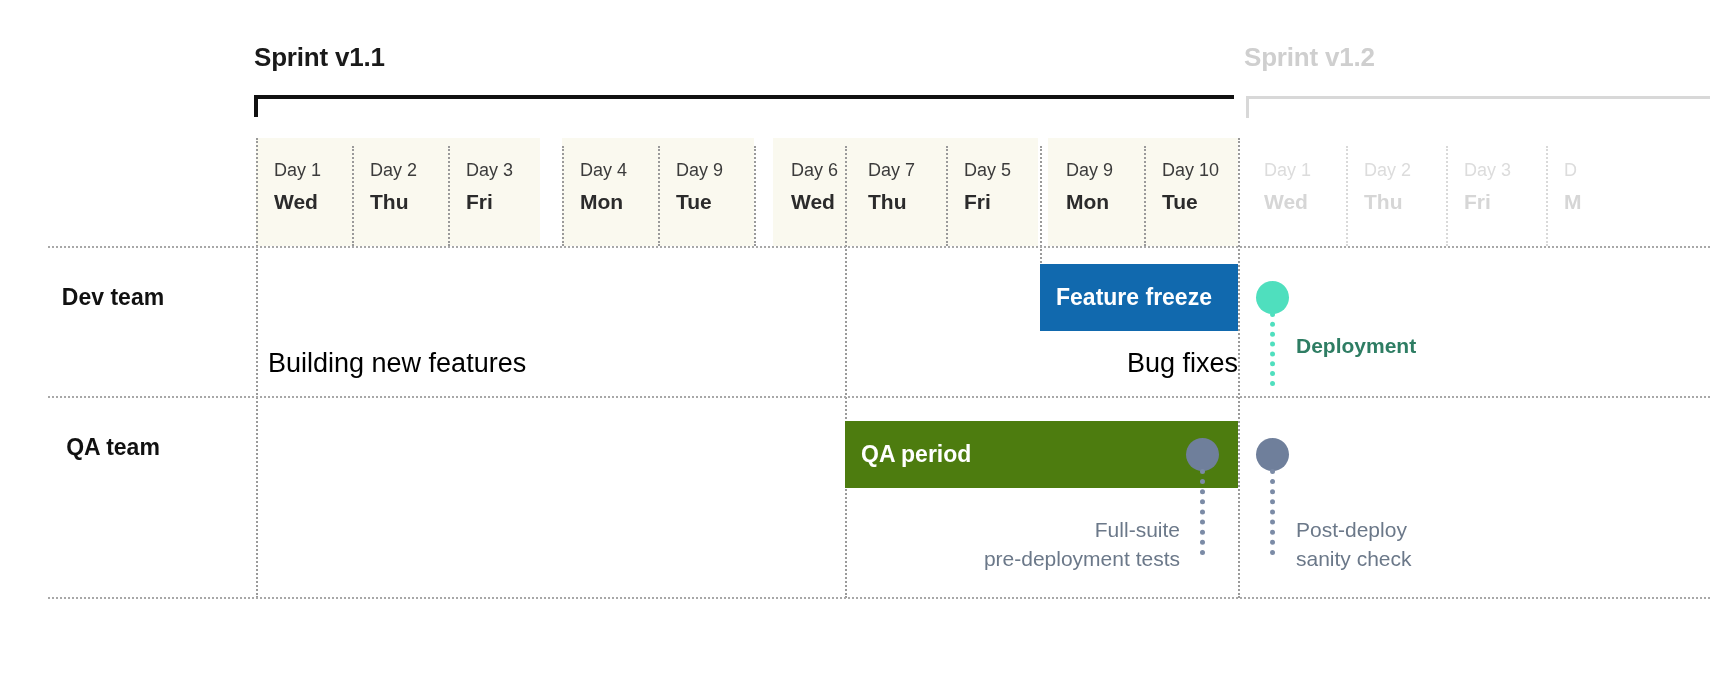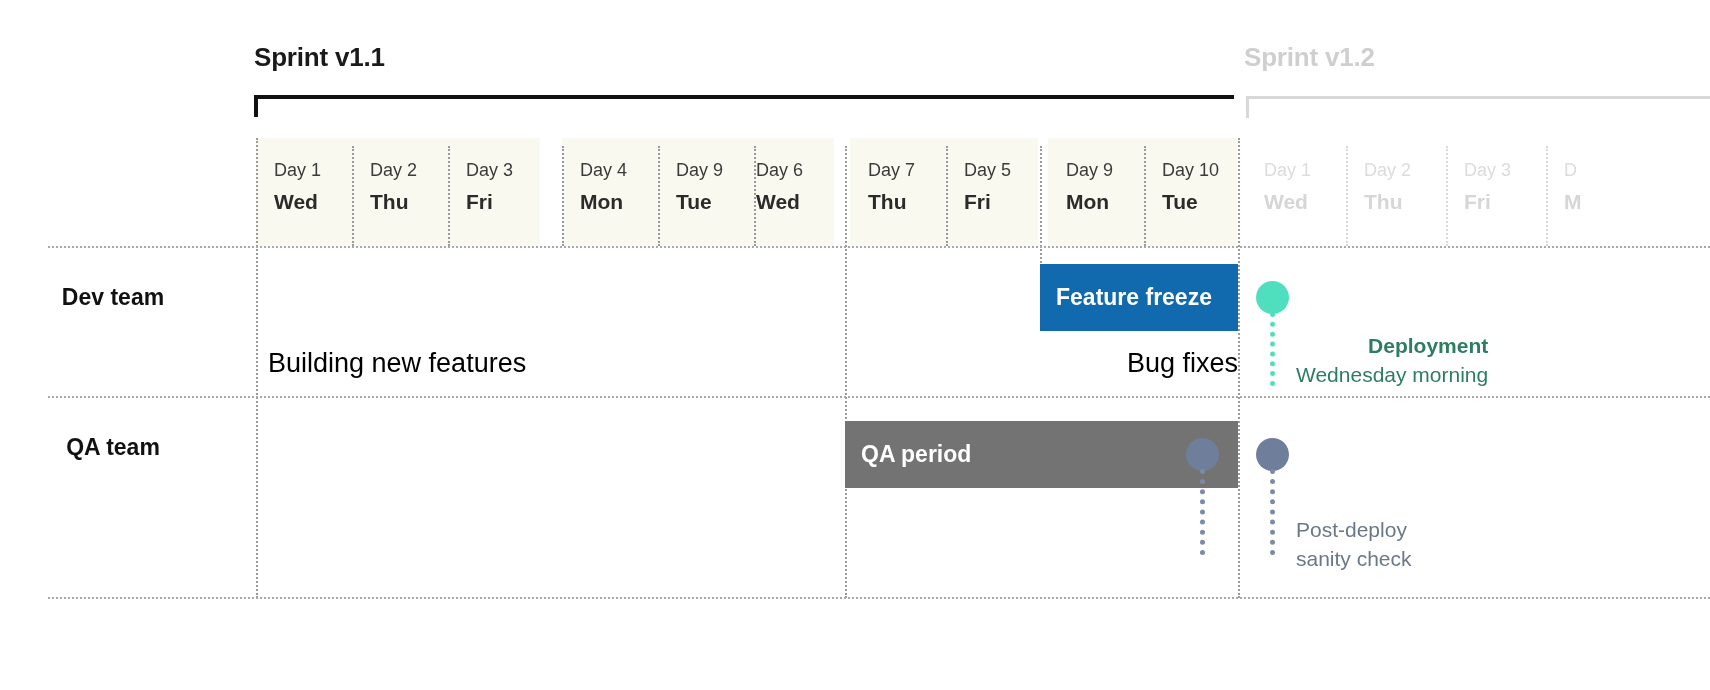--- a/index.html
+++ b/index.html
@@ -132,21 +132,21 @@
   </div>
 
   <div class="daycell" style="left:562px;width:96px;text-decoration:underline;">
     <div class="dnum">Day 4</div>
     <div class="dday">Mon</div>
   </div>
   <div class="daycell" style="left:658px;width:96px;">
     <div class="dnum">Day 9</div>
     <div class="dday">Tue</div>
   </div>
-  <div class="daycell" style="left:738px;width:96px;">
+  <div class="daycell" style="left:773px;width:96px;">
     <div class="dnum">Day 6</div>
     <div class="dday">Wed</div>
   </div>
   <div class="daycell" style="left:850px;width:96px;">
     <div class="dnum">Day 7</div>
     <div class="dday">Thu</div>
   </div>
   <div class="daycell" style="left:946px;width:92px;">
     <div class="dnum">Day 5</div>
     <div class="dday">Fri</div>
@@ -201,33 +201,36 @@
   <div class="rowlabel" style="left:0px;top:284px;width:226px;">Dev team</div>
   <div class="rowlabel" style="left:0px;top:434px;width:226px;">QA team</div>
 
   <div class="bar" style="left:1040px;top:264px;width:198px;height:67px;background:#1169AE;">
     <span class="barlabel">Feature freeze</span>
   </div>
 
   <div class="sublabel" style="left:268px;top:348px;">Building new features</div>
   <div class="sublabel" style="left:855px;top:348px;width:383px;text-align:right;">Bug fixes</div>
 
-  <div class="bar" style="left:845px;top:421px;width:393px;height:67px;background:#737373;">
+  <div class="bar" style="left:845px;top:421px;width:393px;height:67px;background:#4d7c0f;">
     <span class="barlabel">QA period</span>
   </div>
 
   <div class="dot" style="left:1256px;top:281px;width:33px;height:33px;background:#4FDFBE;"></div>
   <div class="dotline" style="left:1270px;top:312px;height:74px;"></div>
   <div class="note deploy left" style="left:1296px;top:331px;text-align:right;">
     <div class="l1">Deployment</div>
-    <div class="l2">Wednesday morning</div>
   </div>
 
   <div class="dot" style="left:1186px;top:438px;width:33px;height:33px;background:#6F7F9B;"></div>
   <div class="dotline slate" style="left:1200px;top:469px;height:86px;"></div>
+  <div class="note slate right" style="left:900px;top:515px;width:280px;">
+    <div class="l1">Full-suite</div>
+    <div class="l2">pre-deployment tests</div>
+  </div>
 
   <div class="dot" style="left:1256px;top:438px;width:33px;height:33px;background:#6F7F9B;"></div>
   <div class="dotline slate" style="left:1270px;top:469px;height:86px;"></div>
   <div class="note slate left" style="left:1296px;top:515px;">
     <div class="l1">Post-deploy</div>
     <div class="l2">sanity check</div>
   </div>
 
 </div>
 

